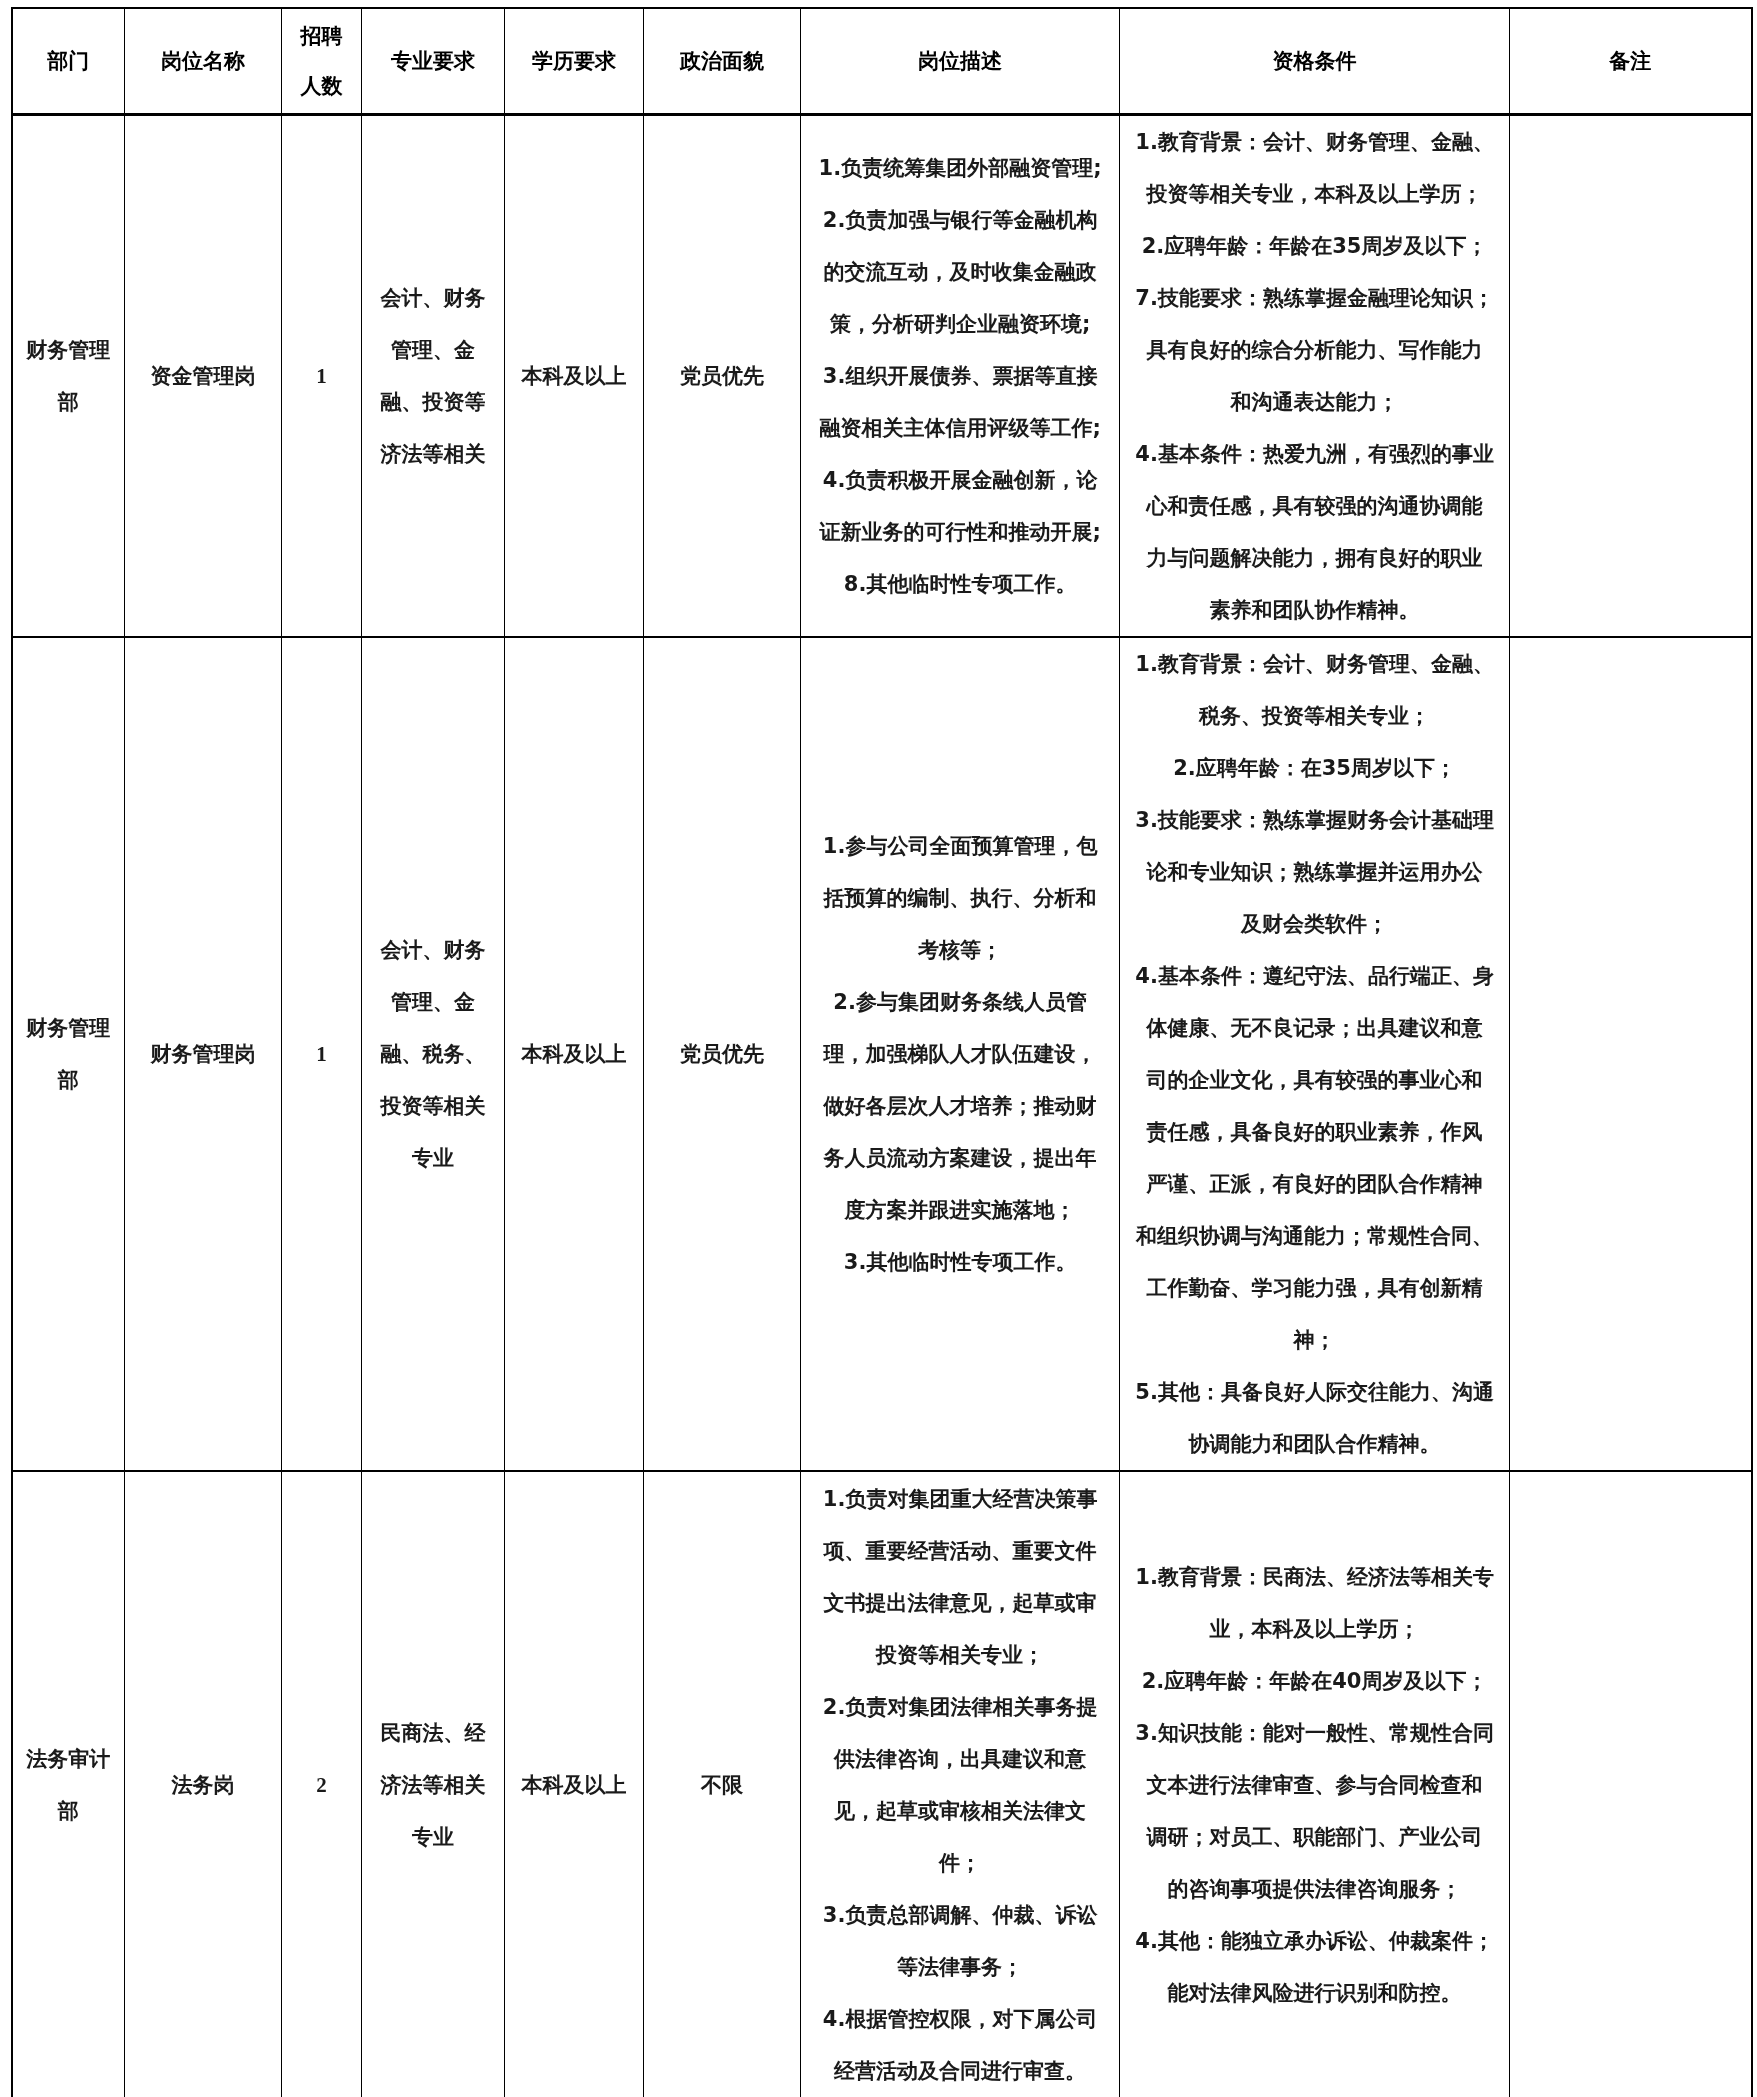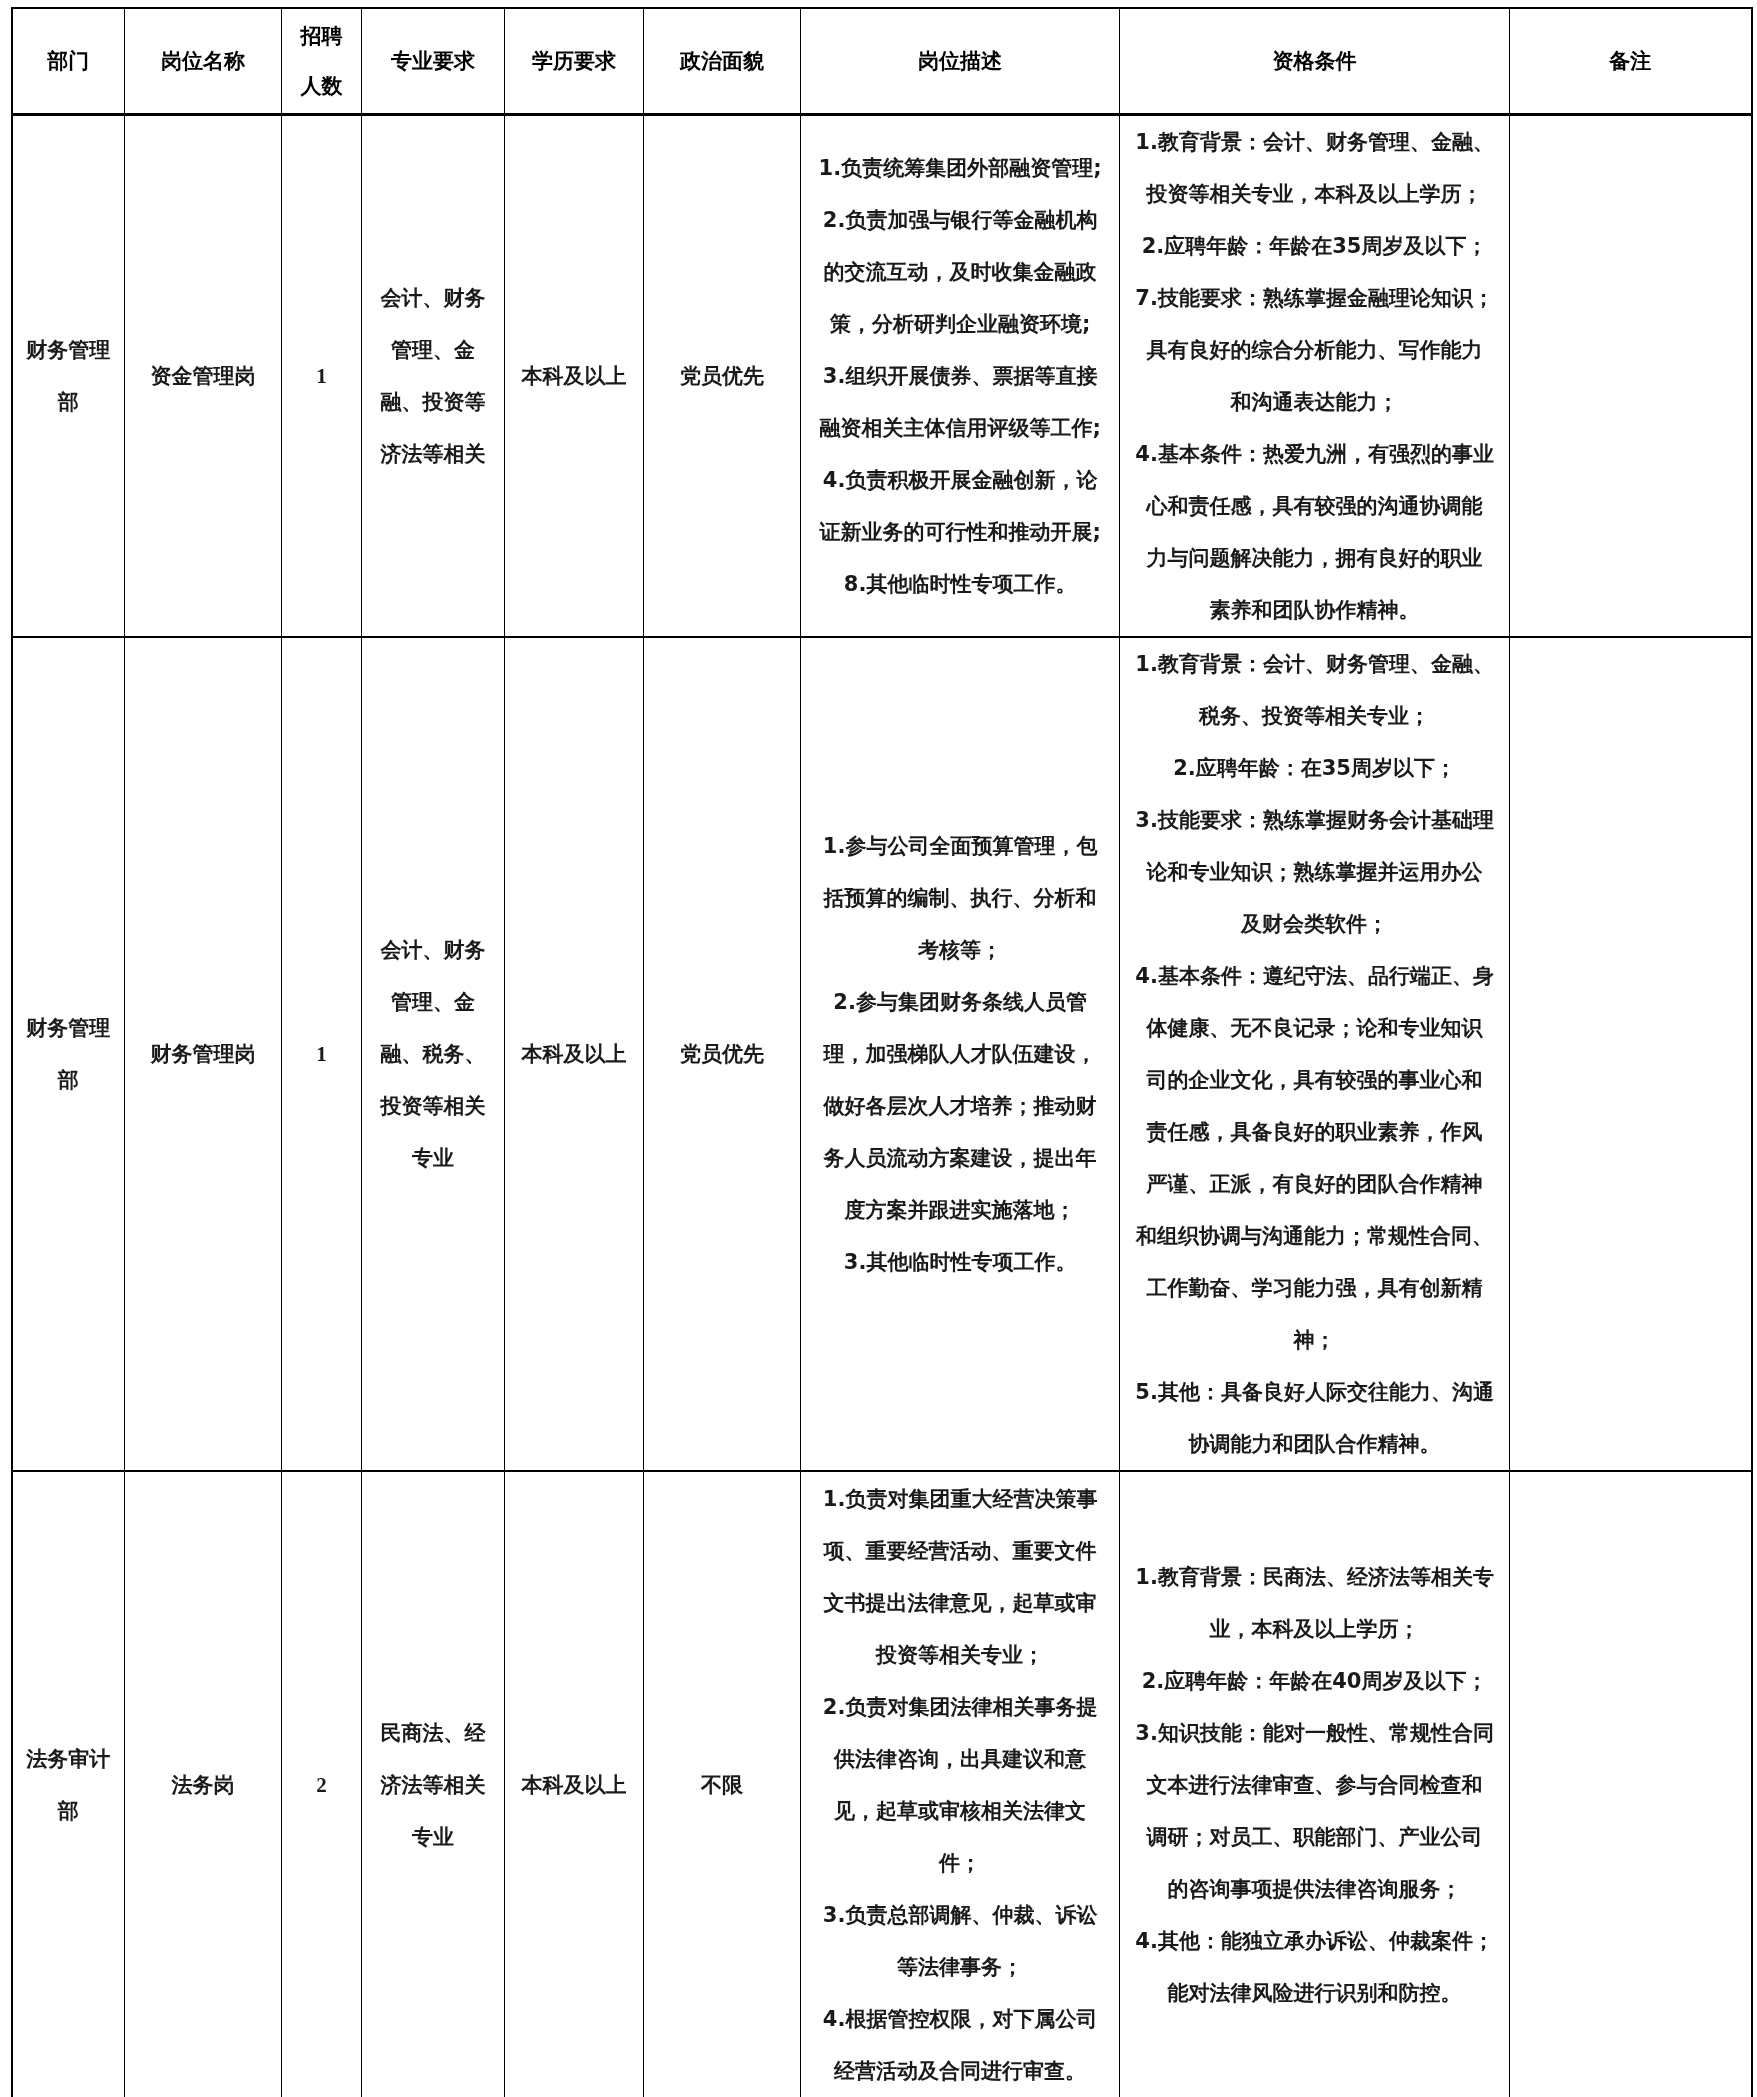--- a/index.html
+++ b/index.html
@@ -159,21 +159,21 @@
         <span class="line">3.其他临时性专项工作。</span>
       </td>
       <td class="cell-qual">
         <span class="line">1.教育背景：会计、财务管理、金融、</span>
         <span class="line">税务、投资等相关专业；</span>
         <span class="line">2.应聘年龄：在35周岁以下；</span>
         <span class="line">3.技能要求：熟练掌握财务会计基础理</span>
         <span class="line">论和专业知识；熟练掌握并运用办公</span>
         <span class="line">及财会类软件；</span>
         <span class="line">4.基本条件：遵纪守法、品行端正、身</span>
-        <span class="line">体健康、无不良记录；论和专业知识</span>
+        <span class="line">体健康、无不良记录；出具建议和意</span>
         <span class="line">司的企业文化，具有较强的事业心和</span>
         <span class="line">责任感，具备良好的职业素养，作风</span>
         <span class="line">严谨、正派，有良好的团队合作精神</span>
         <span class="line">和组织协调与沟通能力；常规性合同、</span>
         <span class="line">工作勤奋、学习能力强，具有创新精</span>
         <span class="line">神；</span>
         <span class="line">5.其他：具备良好人际交往能力、沟通</span>
         <span class="line">协调能力和团队合作精神。</span>
       </td>
       <td></td>

